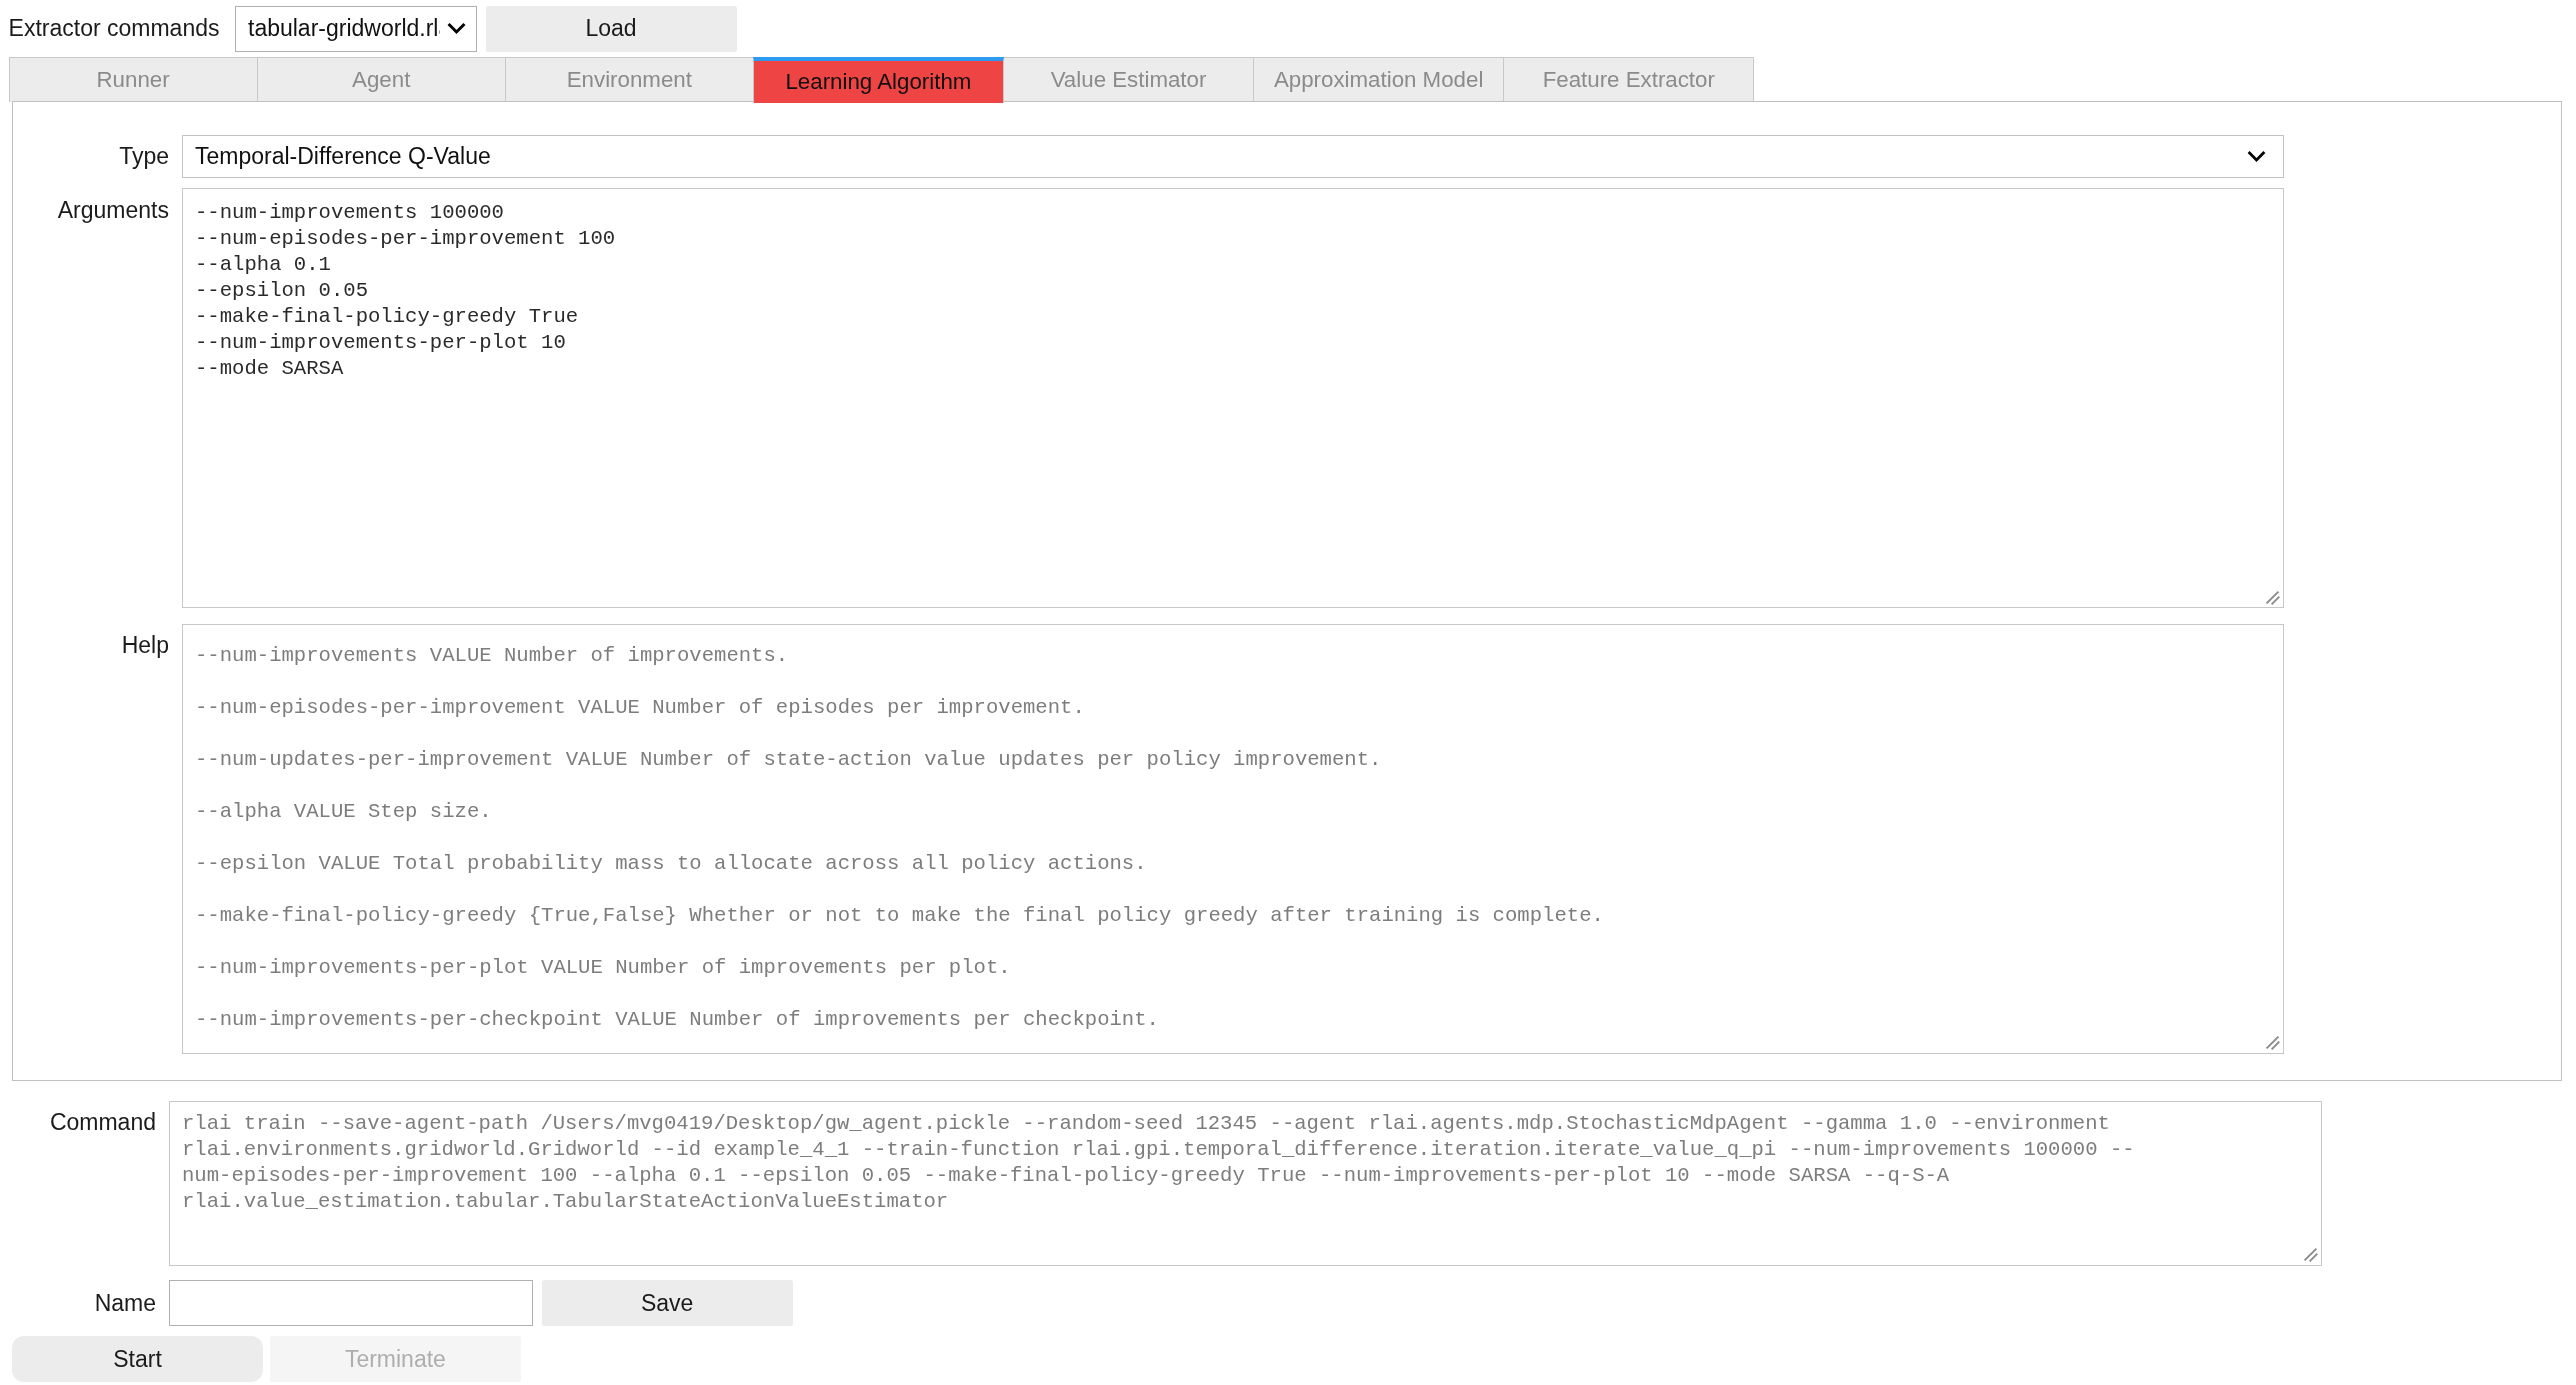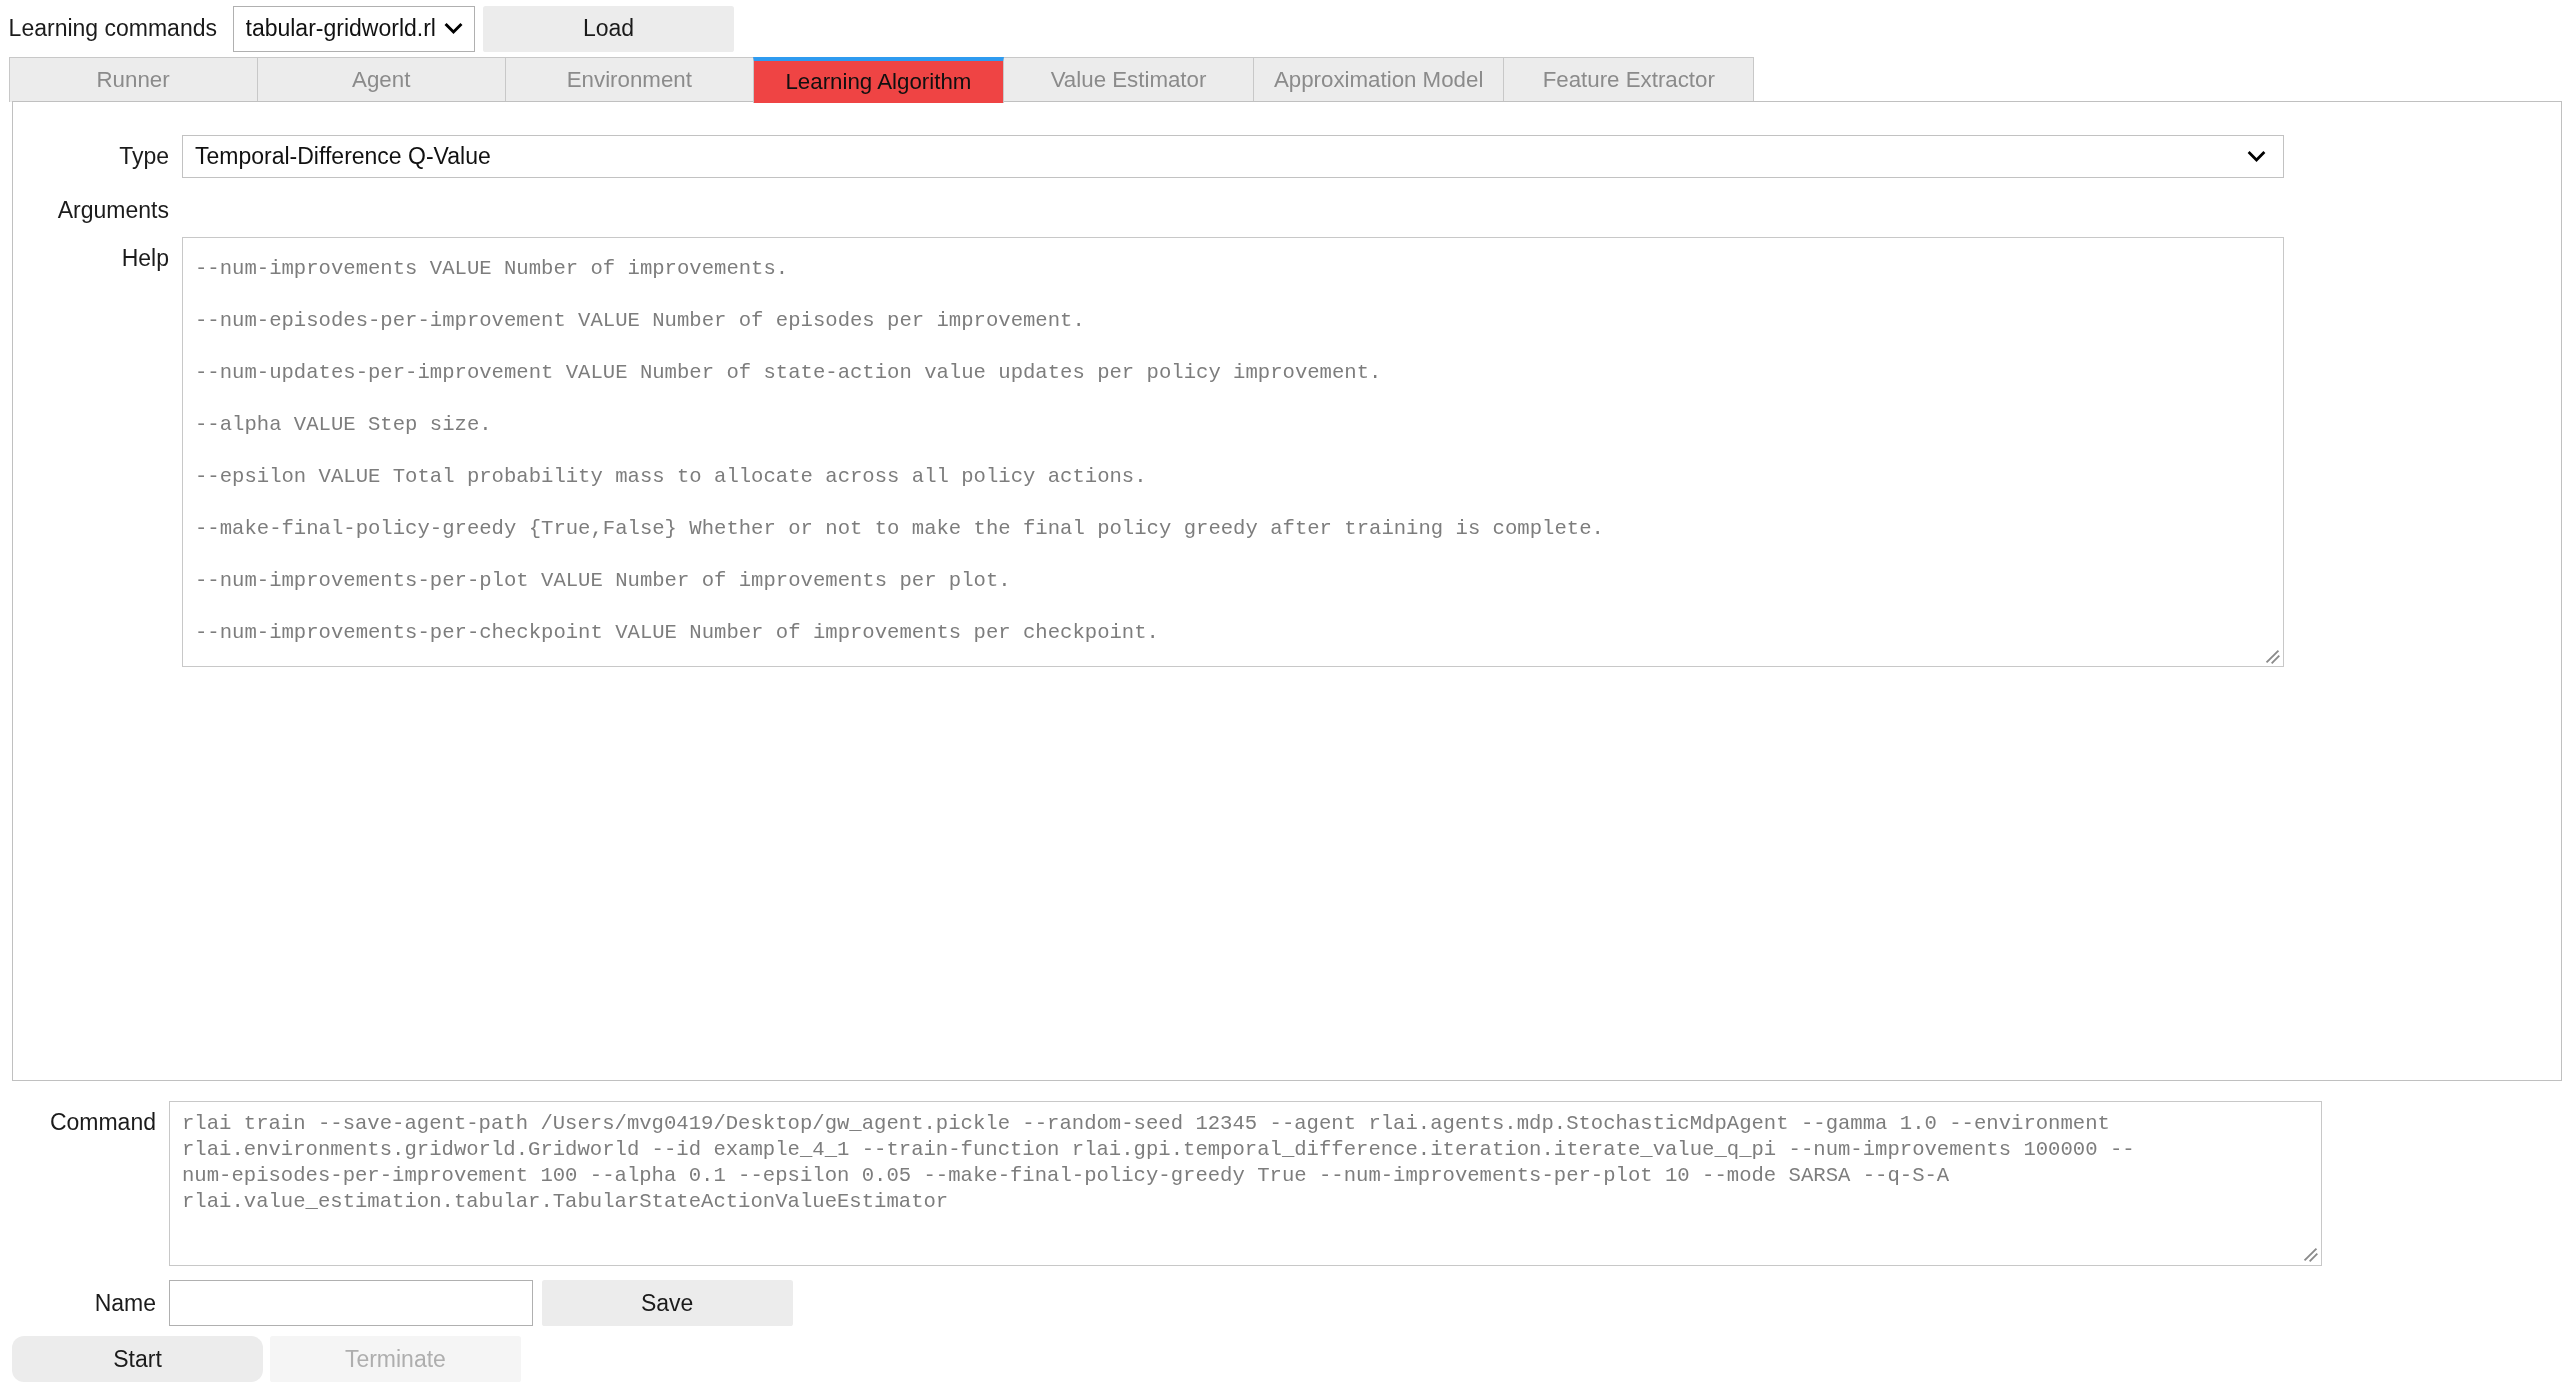--- a/index.html
+++ b/index.html
@@ -266,21 +266,21 @@
     font-family: "Liberation Sans", sans-serif;
     font-size: 23px;
     color: #aeaeae;
     cursor: default;
   }
 </style>
 </head>
 <body>
 
 <div class="topbar">
-  <span class="topbar-label">Learning commands</span>
+  <span class="topbar-label">Extractor commands</span>
 
   <div class="cmd-select">
     <span class="sel-text">tabular-gridworld.rlai</span>
     <span class="chev">
       <svg width="19" height="19" viewBox="0 0 22 22">
         <path d="M3 7 L11 15 L19 7" stroke="#000" stroke-width="3.4" fill="none" stroke-linecap="square"></path>
       </svg>
     </span>
   </div>
 
@@ -321,20 +321,35 @@
       <span class="chev">
         <svg width="19" height="19" viewBox="0 0 22 22">
           <path d="M3 7 L11 15 L19 7" stroke="#000" stroke-width="3.2" fill="none" stroke-linecap="square"></path>
         </svg>
       </span>
     </div>
   </div>
 
   <div class="form-row args-row">
     <div class="row-label">Arguments</div>
+    <div class="ta-wrap">
+      <div class="ta args-ta">--num-improvements 100000
+--num-episodes-per-improvement 100
+--alpha 0.1
+--epsilon 0.05
+--make-final-policy-greedy True
+--num-improvements-per-plot 10
+--mode SARSA</div>
+      <span class="grip">
+        <svg width="17" height="17" viewBox="0 0 20 20">
+          <path d="M3 17 L17 3" stroke="#8a8a8a" stroke-width="2.2"></path>
+          <path d="M9 18 L18 9" stroke="#8a8a8a" stroke-width="2.2"></path>
+        </svg>
+      </span>
+    </div>
   </div>
 
   <div class="form-row help-row">
     <div class="row-label">Help</div>
     <div class="ta-wrap">
       <div class="ta help-ta">--num-improvements VALUE Number of improvements.
 --num-episodes-per-improvement VALUE Number of episodes per improvement.
 --num-updates-per-improvement VALUE Number of state-action value updates per policy improvement.
 --alpha VALUE Step size.
 --epsilon VALUE Total probability mass to allocate across all policy actions.

